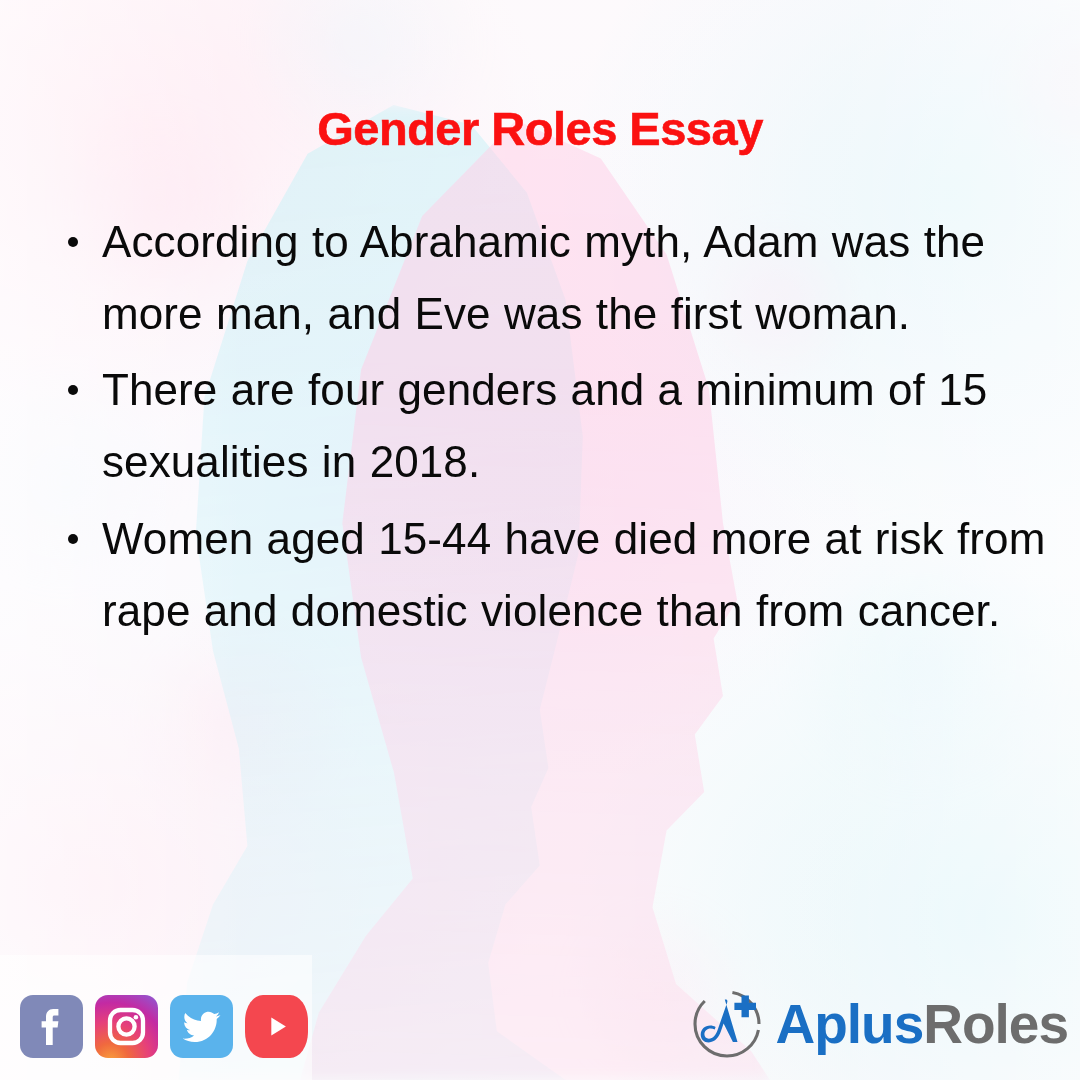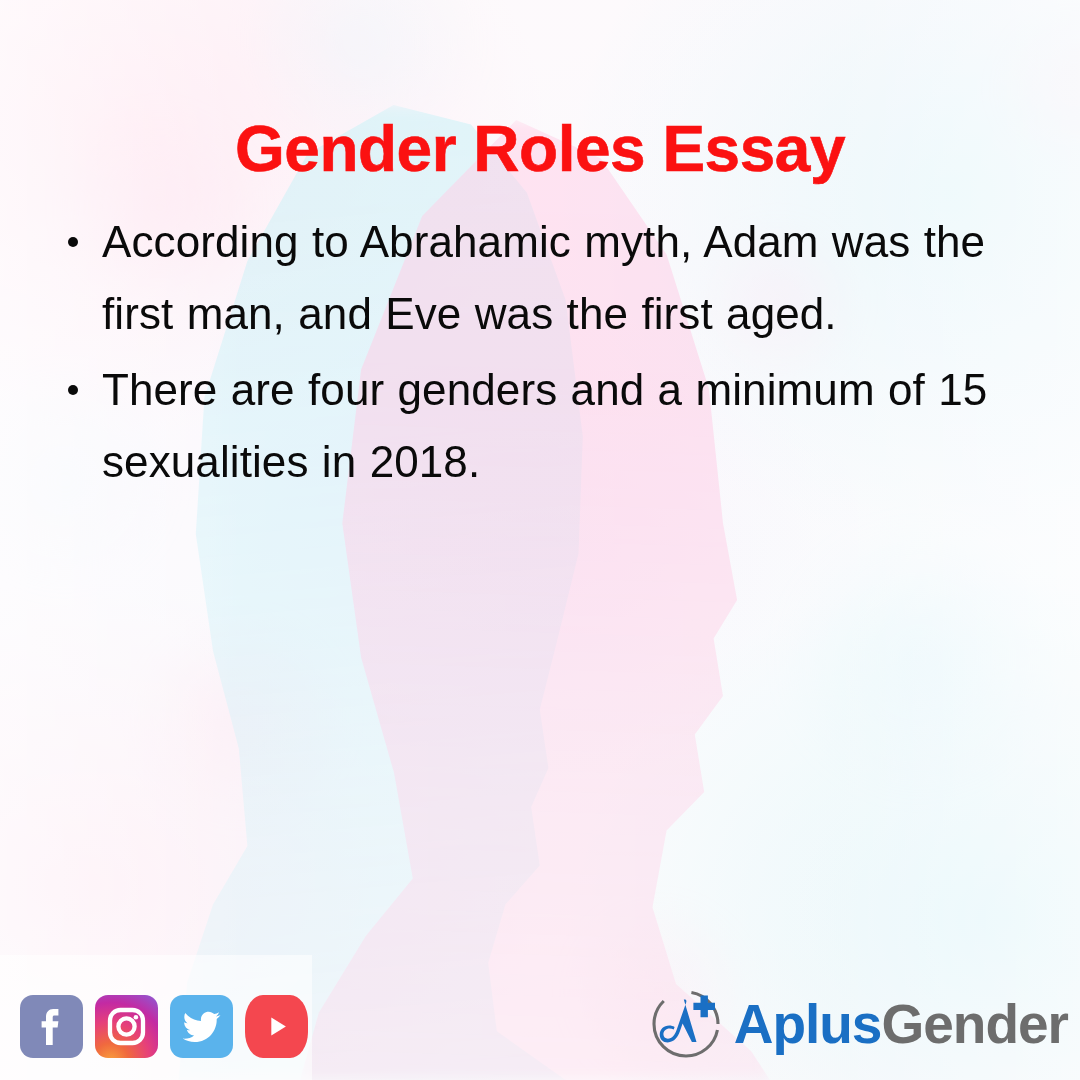--- a/index.html
+++ b/index.html
@@ -124,21 +124,21 @@
   }
 
   .title {
     position: absolute;
     top: 74px;
     left: 0;
     right: 0;
     text-align: center;
     font-family: "Liberation Sans Narrow", "Liberation Sans", sans-serif;
     font-weight: bold;
-    font-size: 64px;
+    font-size: 47px;
     letter-spacing: -0.5px;
     line-height: 1;
     color: #fb1111;
     -webkit-text-stroke: 0.6px #fb1111;
   }
 
   .bullets {
     position: absolute;
     top: 206px;
     left: 64px;
@@ -244,22 +244,23 @@
     <div class="fig-pink"></div>
     <div class="bg-veil"></div>
     <div class="bg-veil2"></div>
   </div>
 
   <div class="content">
 
     <h1 class="title">Gender Roles Essay</h1>
 
     <ul class="bullets">
-      <li class="bullet">According to Abrahamic myth, Adam was the first man, and Eve was the first aged.</li>
+      <li class="bullet">According to Abrahamic myth, Adam was the more man, and Eve was the first woman.</li>
       <li class="bullet">There are four genders and a minimum of 15 sexualities in 2018.</li>
+      <li class="bullet">Women aged 15-44 have died more at risk from rape and domestic violence than from cancer.</li>
     </ul>
 
     <div class="social-panel">
       <div class="social-icons">
 
         <a class="sicon fb">
           <svg viewBox="0 0 63 63" width="63" height="63" aria-hidden="true">
             <path fill="#ffffff" d="M38.4 20.5h-4.1c-0.9 0-1.6 0.7-1.6 1.7v4h5.7l-0.8 6.4h-4.9V50h-6.7V32.6h-4.4v-6.4h4.4v-4.6c0-4.3 2.9-7.6 7.2-7.6h5.2v6.5z"></path>
           </svg>
         </a>
@@ -287,18 +288,18 @@
       </div>
     </div>
 
     <div class="logo">
       <svg class="logo-mark" viewBox="0 0 84 84" aria-hidden="true">
         <circle cx="42" cy="42" r="32" fill="none" stroke="#6d6d6d" stroke-width="3.1" stroke-dasharray="120 30 52" stroke-dashoffset="-6"></circle>
         <path fill="#1a6fc4" d="M40.8 17.5c0.9 0 1.6 0.6 1.6 1.6 0 0.5-0.1 1-0.3 1.6L32.6 48c-0.8 2.3-1.9 4.4-3.3 5.9-1.6 1.8-3.5 2.8-5.4 2.8-2.6 0-4.5-1.8-4.5-4.4 0-3.3 2.6-5.9 6.2-5.9 1.5 0 2.9 0.4 4.1 1.2l0.9-2.6c-1.6-1-3.4-1.5-5.3-1.5-5.6 0-9.6 3.9-9.6 9.2 0 4.5 3.3 7.7 8 7.7 3.1 0 5.9-1.3 8.1-3.8 1.8-2 3.1-4.6 4.2-7.7l2.6-7.5 9.3 18.6h4.6L39.8 17.5h-1z"></path>
         <path fill="#1a6fc4" d="M56.5 13.6h7.4v7.1h7.1v7.4h-7.1v7.1h-7.4v-7.1h-7.1v-7.4h7.1z"></path>
       </svg>
       <div class="logo-word">
-        <span class="w-aplus">Aplus</span><span class="w-topper">Gender</span>
+        <span class="w-aplus">Aplus</span><span class="w-topper">Roles</span>
       </div>
     </div>
 
   </div>
 </div>
 
 </body></html>

